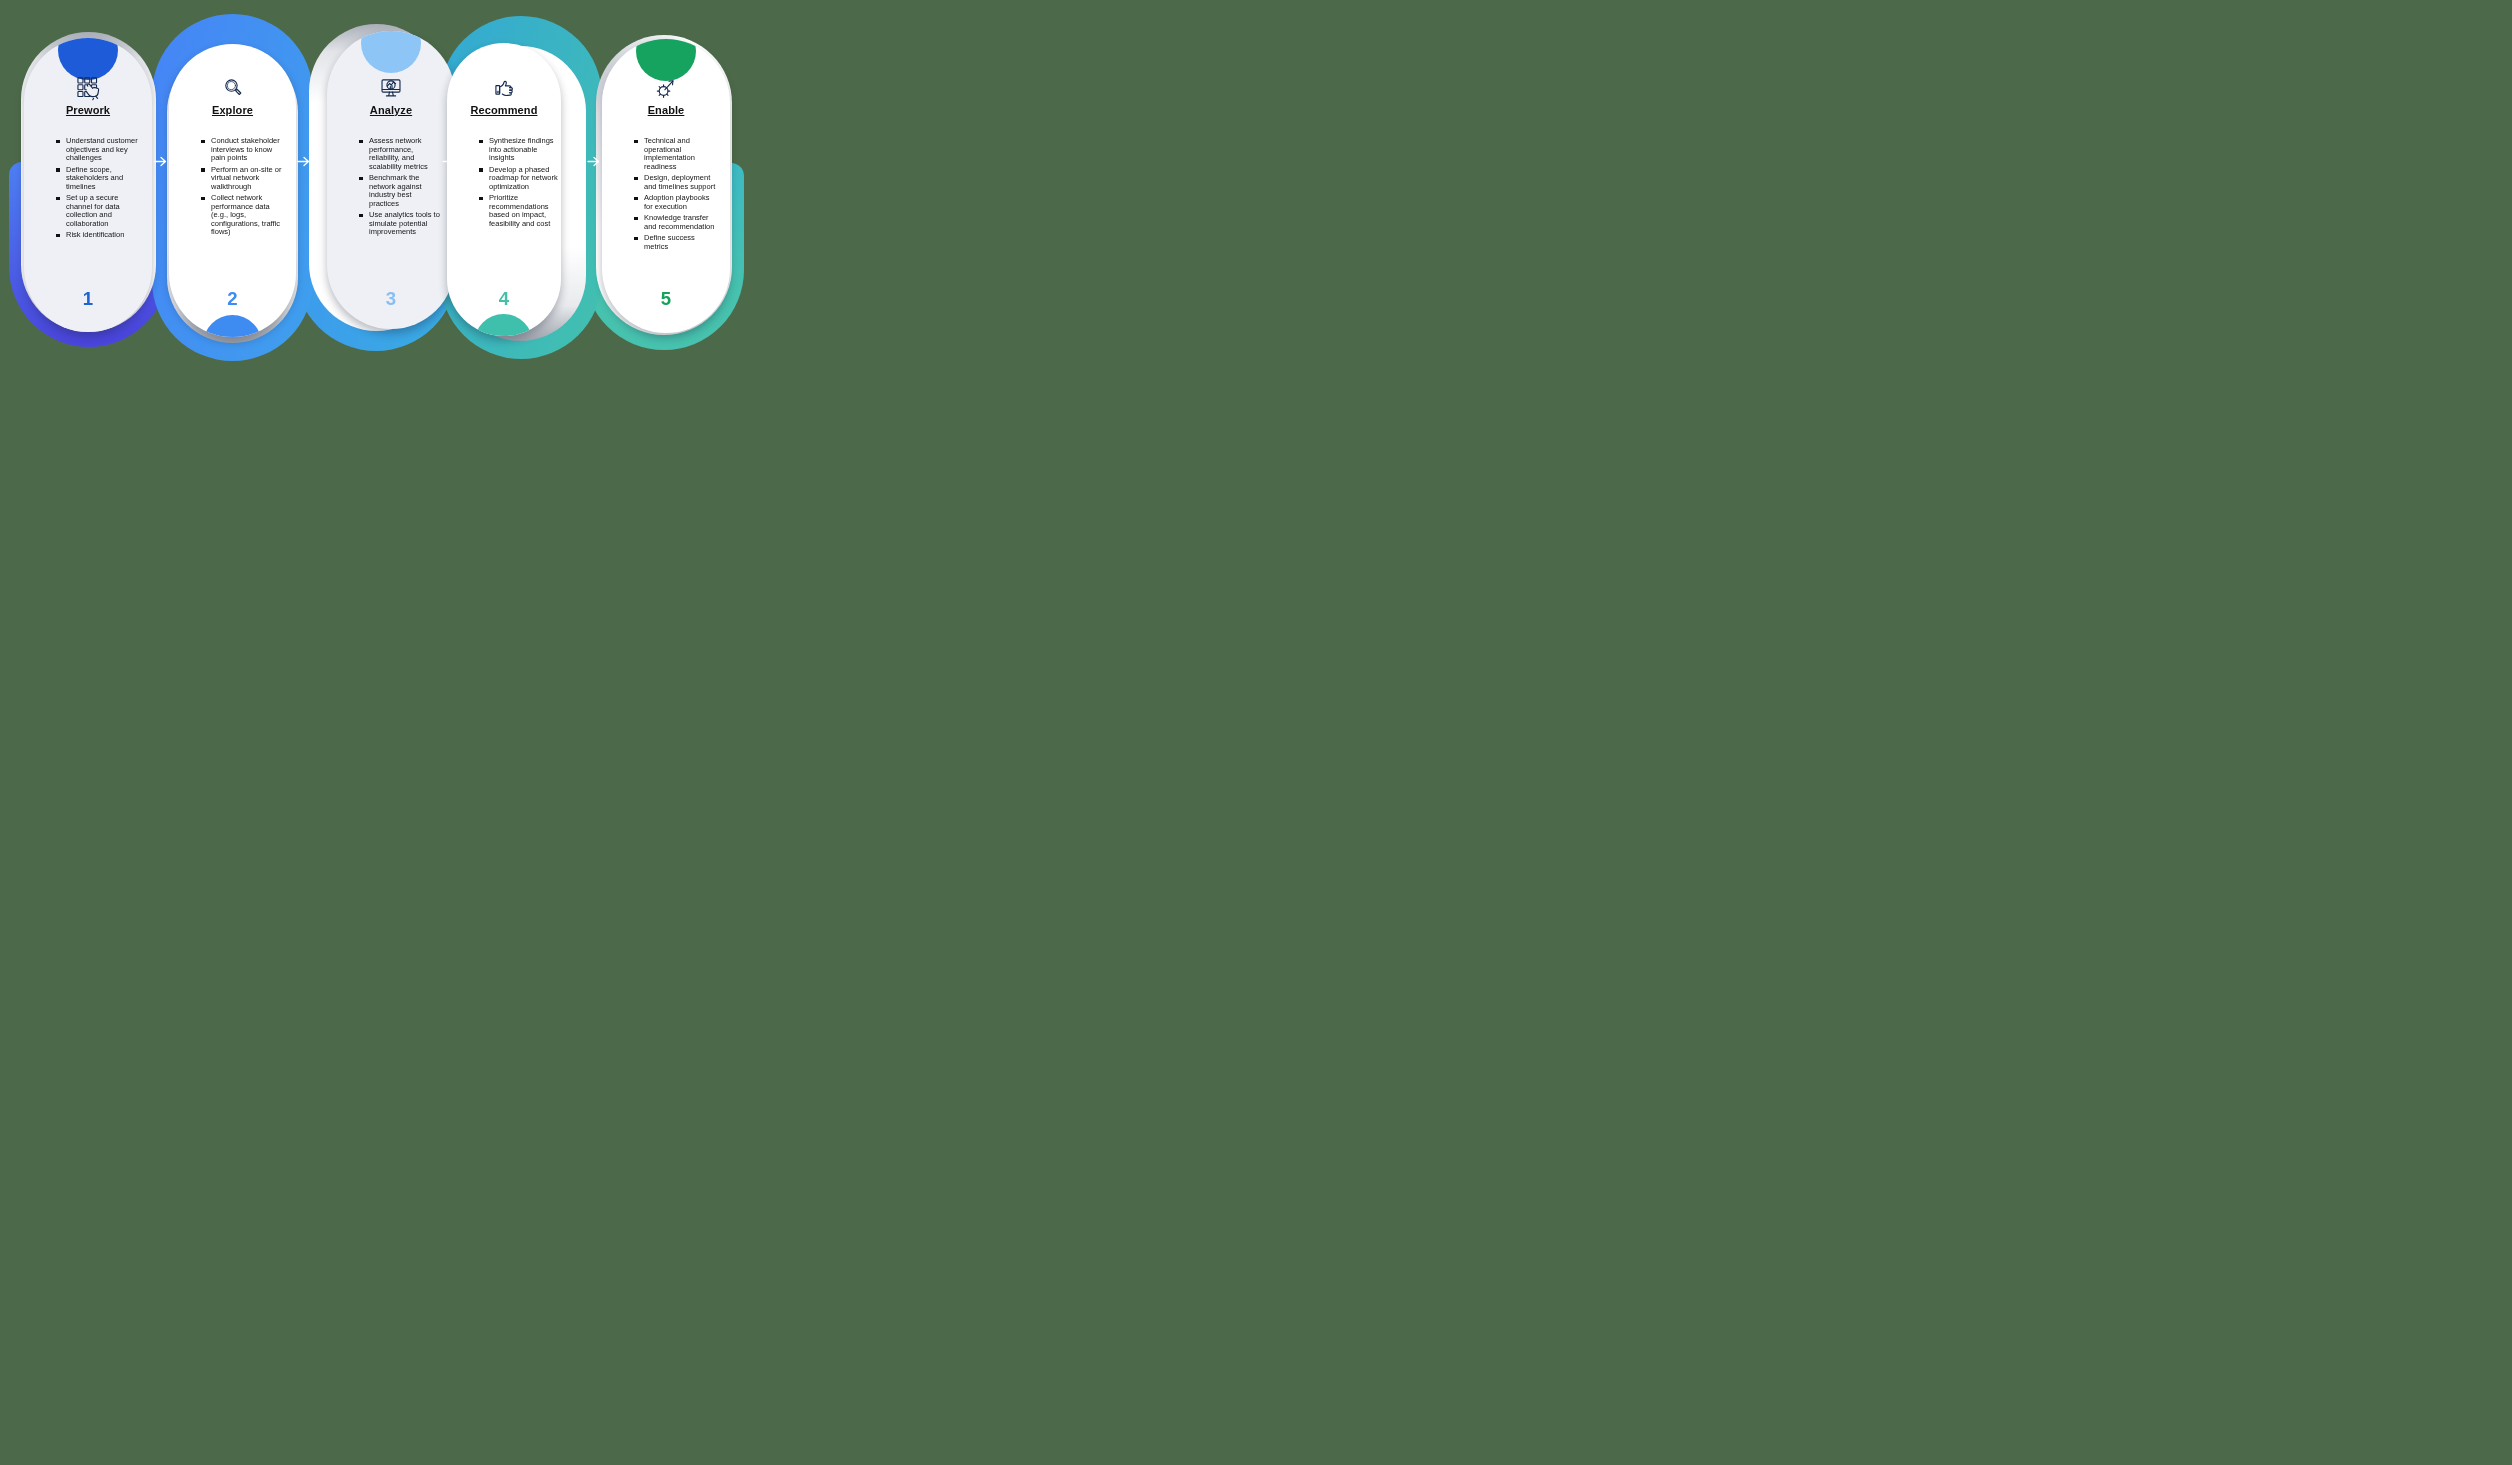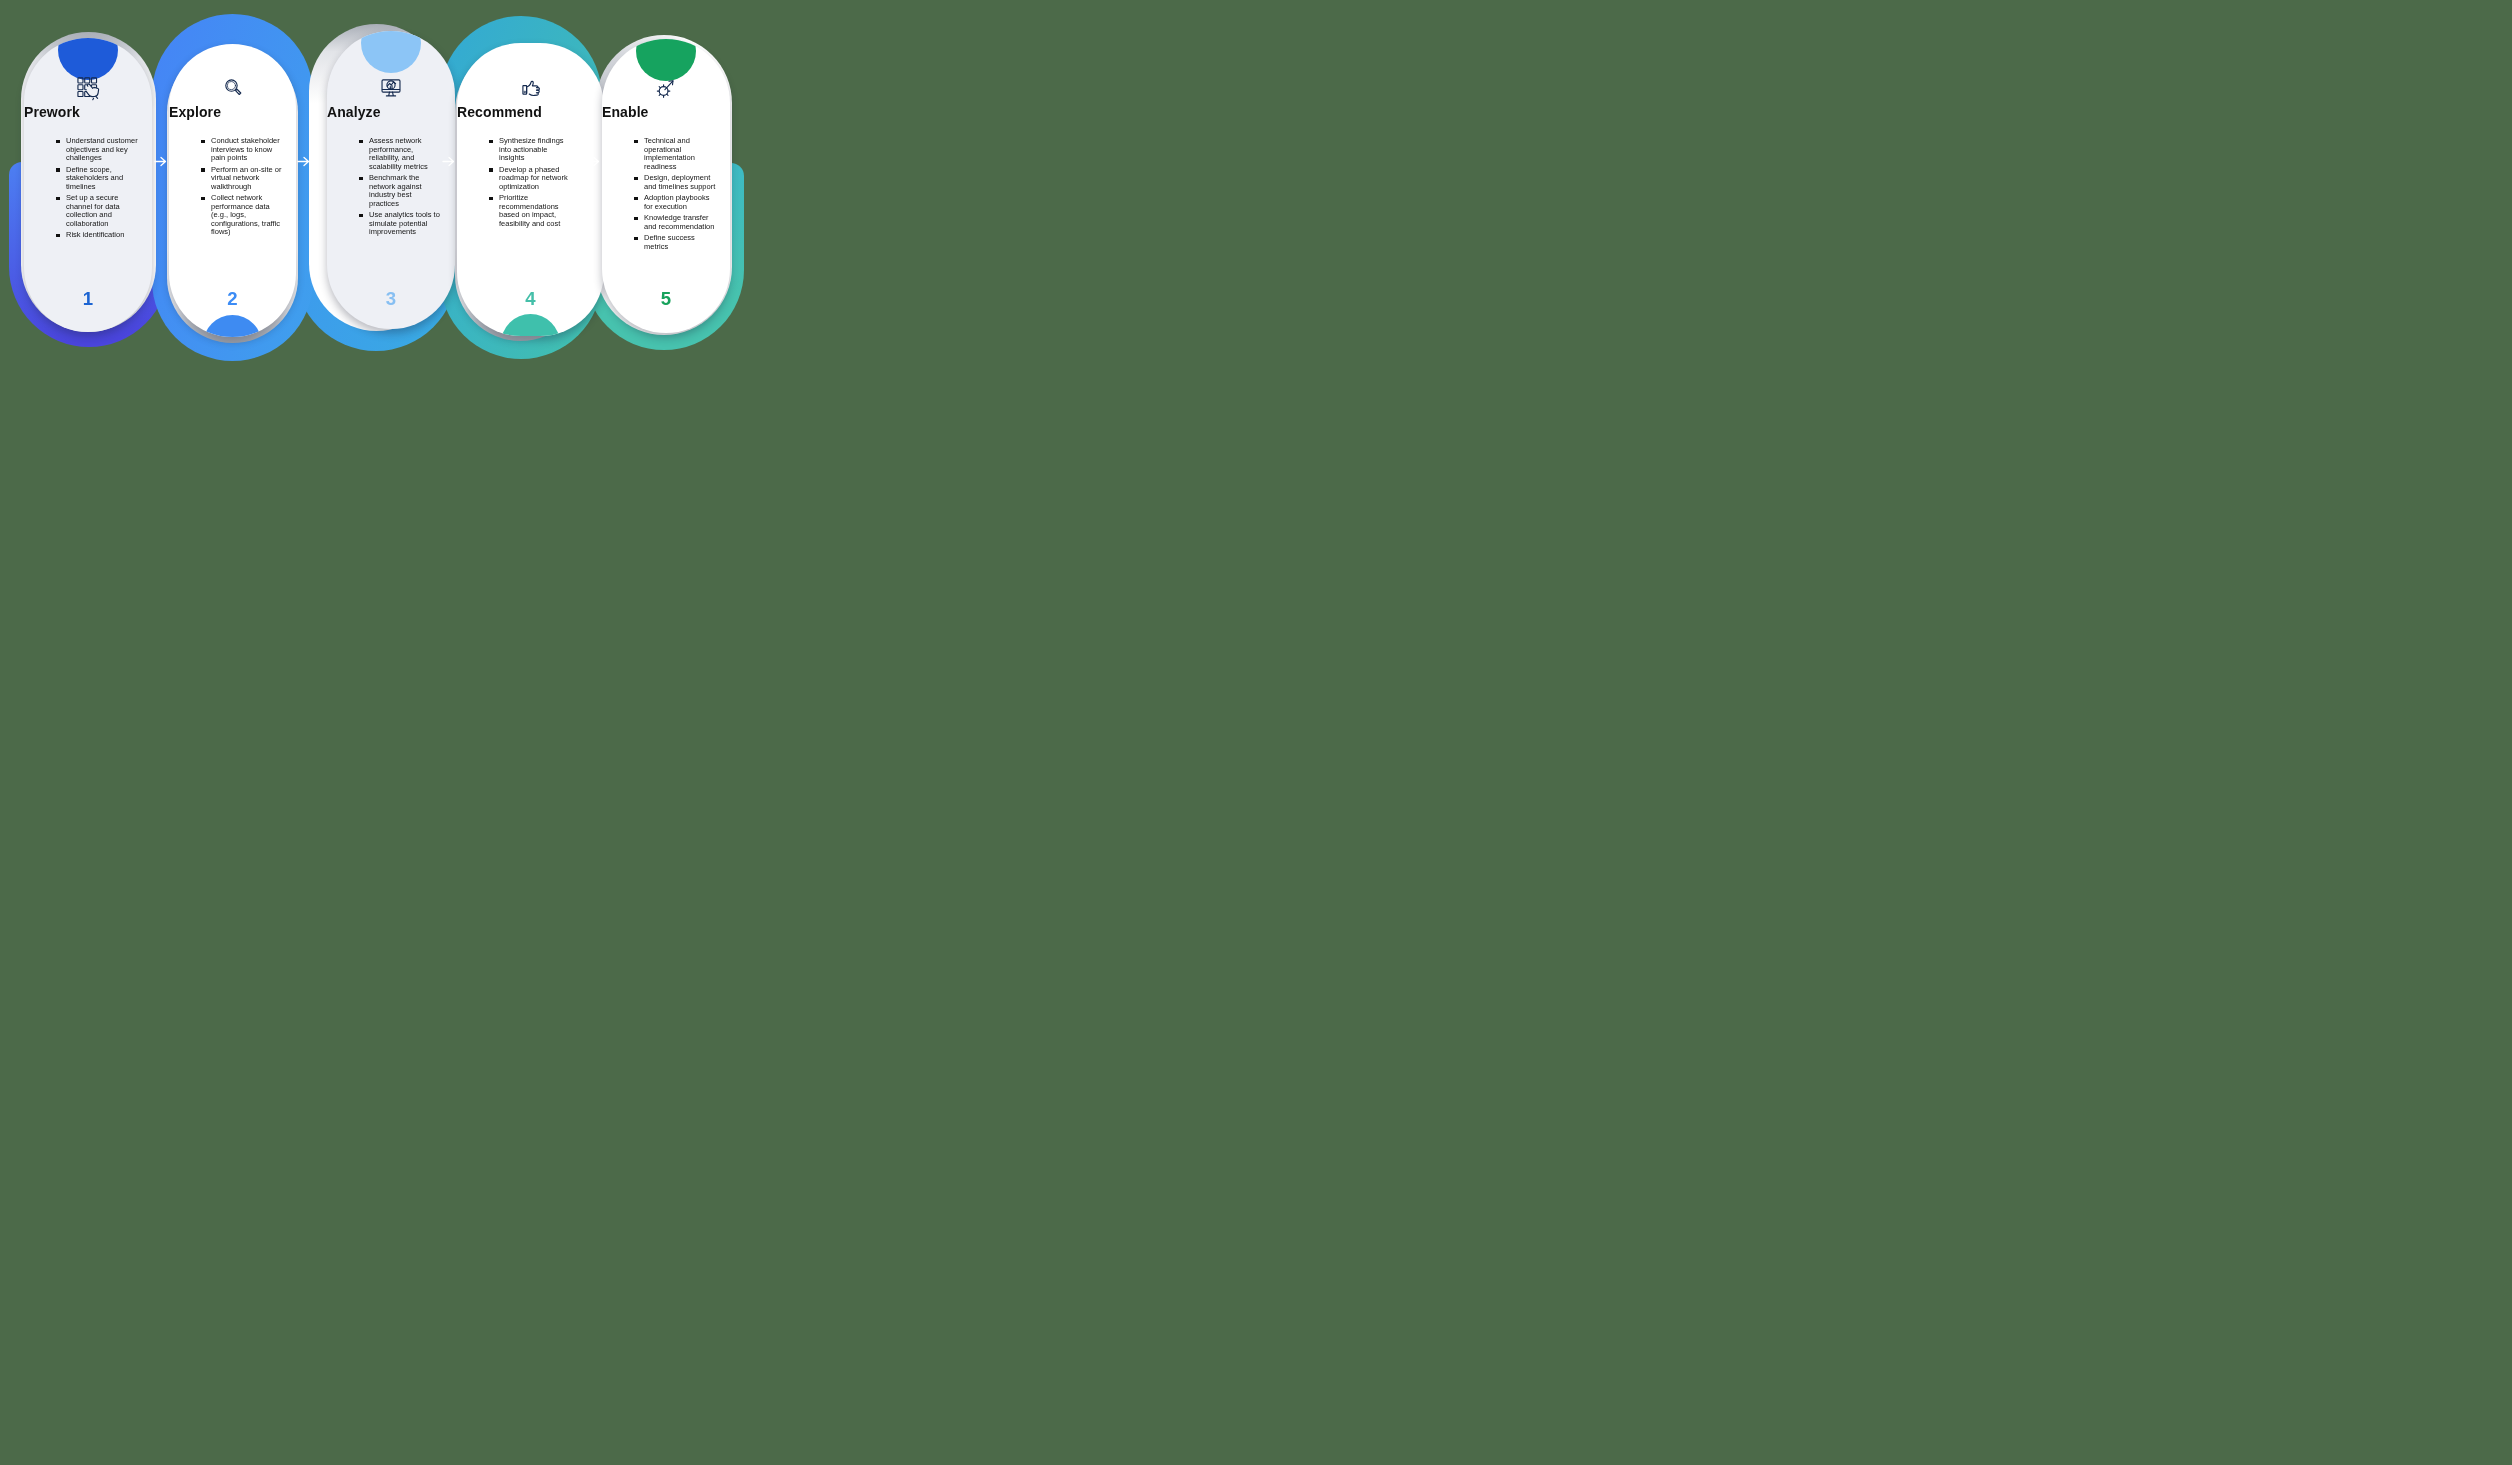--- a/index.html
+++ b/index.html
@@ -35,38 +35,38 @@
   .s4{left:455px;top:46px;width:131px;height:295px;
     background:linear-gradient(0deg,#9FA5AE 0%,#E8EAED 12%,#FFFFFF 32%);}
   .s5{left:596px;top:35px;width:136px;height:300px;
     background:linear-gradient(115deg,#A9AEB7 0%,#E2E4E8 14%,#FFFFFF 34%);}
   
   .pill{position:absolute;border-radius:64px;overflow:hidden;
     box-shadow:0 4.5px 9px rgba(22,28,45,.30);}
   .p1{left:24px;top:38px;width:128px;height:294px;background:#EEF0F5;--pt:38px;}
   .p2{left:169px;top:44px;width:127px;height:293px;background:#FFFFFF;padding-left:47px;--pt:44px;}
   .p3{left:327px;top:31px;width:128px;height:298px;background:#EEF0F5;--pt:31px;}
-  .p4{left:457px;top:43px;width:147px;height:293px;background:#FFFFFF;--pt:43px;}
+  .p4{left:447px;top:43px;width:114px;height:293px;background:#FFFFFF;--pt:43px;}
   .p5{left:602px;top:39px;width:128px;height:294px;background:#ffffff;--pt:39px;}
   
   .disc-top,.disc-bottom{position:absolute;left:50%;border-radius:50%;}
   .disc-top{top:-17.6px;width:60px;height:60px;margin-left:-30px;}
   .disc-bottom{bottom:-37px;width:59px;height:59px;margin-left:-30px;}
   .p1 .disc-top{background:#1E5BD9;}
   .p3 .disc-top{background:#8CC5F6;}
   .p5 .disc-top{background:#16A35F;}
   .p2 .disc-bottom{background:#3E8BF2;}
   .p4 .disc-bottom{background:#3FC0AC;}
   
   .icon{position:absolute;left:0;right:0;top:calc(74px - var(--pt));
     display:flex;justify-content:center;}
   .icon svg{width:28px;height:28px;stroke:#14294E;fill:none;
     stroke-linecap:round;stroke-linejoin:round;stroke-width:2.6;}
   .title{position:absolute;left:0;right:0;top:calc(104px - var(--pt));
-    text-align:left;font-size:14px;font-weight:bold;color:#111;letter-spacing:0.1px;}
+    text-align:center;font-size:11px;font-weight:bold;color:#111;letter-spacing:0.1px;text-decoration:underline;}
   .bullets{position:absolute;left:21px;top:calc(127px - var(--pt));
     width:85px;margin:10px;padding:0;list-style:none;
     font-size:7.5px;line-height:8.5px;color:#151515;}
   .bullets li{position:relative;padding-left:11px;margin:0 0 3px 0;}
   .bullets li::before{content:"";position:absolute;left:1px;top:2.5px;
     width:3.5px;height:3.5px;background:#111;}
   .num{position:absolute;left:0;right:0;top:calc(290px - var(--pt));
     text-align:center;font-size:18.6px;line-height:18.6px;font-weight:bold;}
   .p1 .num{color:#1C64D2;}
   .p2 .num{color:#3C8CF5;}

